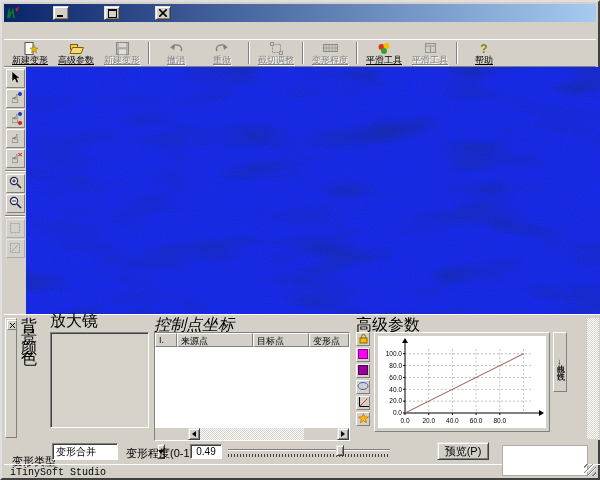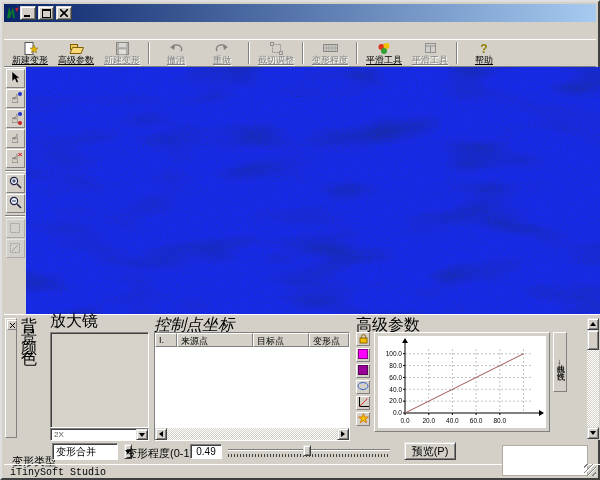--- a/index.html
+++ b/index.html
@@ -2,21 +2,21 @@
 <html><head>
 <meta charset="utf-8">
 <style>
   * { margin:0; padding:0; box-sizing:border-box; }
   html,body { width:600px; height:480px; overflow:hidden; }
   body { font-family:"Liberation Sans", sans-serif; font-size:11px; color:#000; }
   .window { position:absolute; inset:0; width:600px; height:480px; background:#d4d0c8;
             border:2px solid; border-color:#dfdfdf #404040 #404040 #dfdfdf; }
   
   .raised  { border:1px solid; border-color:#fff #808080 #808080 #fff; background:#d4d0c8; }
-  .raised2 { border:1px solid; border-color:#dfdfdf #404040 #404040 #dfdfdf; box-shadow:inset 1px 1px 0 #fff, inset -1px -1px 0 #808080; background:#d4d0c8; }
+  .raised2 { border:1px solid; border-color:#dfdfdf #404040 #404040 #dfdfdf; box-shadow:inset 1px 1px 0 #fff, inset -1px -1px 0 #808080; background:#d4d0c8;margin-left:33px; }
   .sunken  { border:1px solid; border-color:#808080 #fff #fff #808080; box-shadow:inset 1px 1px 0 #404040; }
   
   .titlebar { position:absolute; left:2px; top:2px; right:2px; height:18px;
               background:linear-gradient(90deg,#0a246a,#a6caf0); display:flex; align-items:center; padding:0 2px; }
   .title-text { color:#fff; font-weight:bold; font-size:11px; margin-left:4px; letter-spacing:1px; flex:1;
                 font-family:"Liberation Sans",sans-serif; white-space:nowrap; overflow:hidden; }
   .wbtns { display:flex; gap:2px; }
   .wbtn { width:16px; height:14px; display:flex; align-items:center; justify-content:center; }
   
   .menubar { position:absolute; left:2px; top:20px; right:2px; height:17px; display:flex; align-items:center; padding-left:4px; gap:2px; }
@@ -307,26 +307,20 @@
             <line x1="0" y1="0" x2="5" y2="5" stroke="#000"></line>
             <line x1="5" y1="0" x2="0" y2="5" stroke="#000"></line>
           </svg>
         </span>
     </div>
 
     <div class="grp-label" style="left:17px; top:5px; width:26px;">背景颜色</div>
 
     <div class="grp-label" style="left:46px; top:0;">放大镜</div>
     <div class="mag-box sunken"></div>
-    <div class="mag-select sunken">
-      <span class="val">2X</span>
-      <span class="dd-btn raised2">
-          <span class="tri down"></span>
-        </span>
-    </div>
 
     <div class="grp-label" style="left:150px; top:4px;font-style:italic;">控制点坐标</div>
     <div class="cp-table sunken">
       <div class="cp-head">
         <span class="cp-th raised" style="width:22px;">I.</span>
         <span class="cp-th raised" style="width:76px;">来源点</span>
         <span class="cp-th raised" style="width:56px;">目标点</span>
         <span class="cp-th raised" style="flex:1;">变形点</span>
       </div>
       <div class="cp-body"></div>

